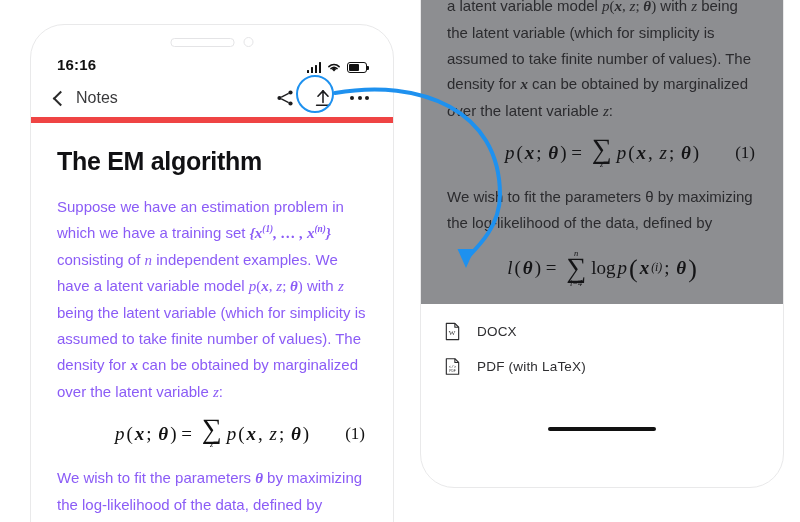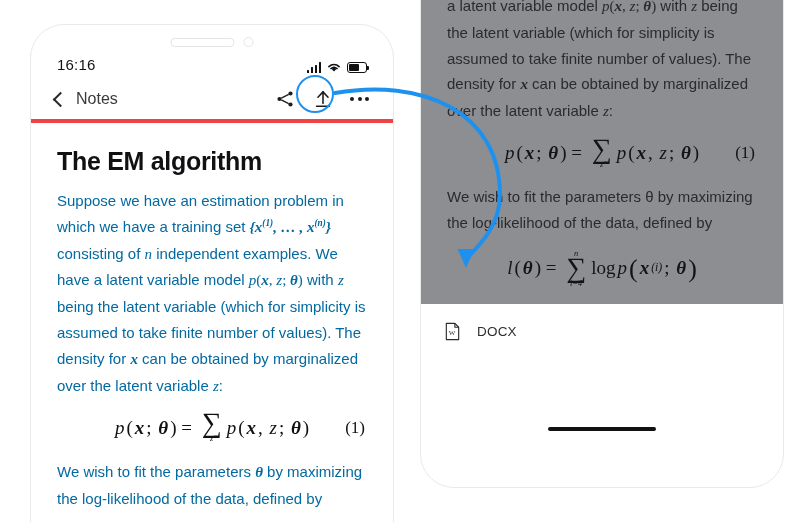--- a/index.html
+++ b/index.html
@@ -30,21 +30,21 @@
 
   
   .status-bar{
     position:relative;
     height:54px;
     display:flex;align-items:flex-end;
     padding:0 26px 6px 26px;
     box-sizing:border-box;
   }
   .status-time{
-    font-size:15px;font-weight:normal;color:#111;
+    font-size:15px;font-weight:bold;color:#111;
     letter-spacing:.2px;
   }
   .notch{
     position:absolute;left:50%;top:12px;transform:translateX(-50%);
     display:flex;align-items:center;gap:9px;
   }
   .speaker{
     width:62px;height:7px;border-radius:4px;
     border:1px solid #e4e4e6;background:#fff;
   }
@@ -68,42 +68,42 @@
   .batt::after{
     content:"";position:absolute;right:-3.2px;top:3px;
     width:1.8px;height:4px;background:#111;border-radius:0 1px 1px 0;
   }
   .batt b{display:block;height:100%;width:62%;background:#111;border-radius:1px;}
 
   
   .navbar{
     height:44px;display:flex;align-items:center;
     padding:0 24px;box-sizing:border-box;
-    border-bottom:4px solid #ef4444;
+    border-bottom:6px solid #ef4444;
     position:relative;
   }
   .nav-back{display:flex;align-items:center;gap:10px;cursor:default;}
   .chev{
     width:9px;height:9px;border-left:2px solid #2b2b2b;border-bottom:2px solid #2b2b2b;
     transform:rotate(45deg);display:block;
   }
   .nav-title{font-size:16px;color:#3a3a3c;}
   .nav-actions{margin-left:auto;display:flex;align-items:center;gap:16px;}
   .ic{width:22px;height:22px;display:block;}
   .dots{display:flex;gap:3.5px;align-items:center;}
   .dots span{width:4px;height:4px;border-radius:50%;background:#1c1c1e;display:block;}
 
   
   .doc{padding:18px 26px 0 26px;box-sizing:border-box;}
   .doc-title{
     font-size:25px;font-weight:bold;color:#111114;
-    margin:6px 0 12px 0;letter-spacing:-.3px;
+    margin:6px 0 18px 0;letter-spacing:-.3px;
   }
   .para{
-    font-size:15px;line-height:1.72;color:#0369a1;
+    font-size:15px;line-height:1.72;color:#8b5cf6;
     margin:0 0 13px 0;
   }
   .mth{font-family:"Liberation Serif", serif;font-style:italic;}
   .mthb{font-family:"Liberation Serif", serif;font-style:italic;font-weight:bold;}
   .mthu{font-family:"Liberation Serif", serif;font-style:normal;}
   sup.sm{font-size:.62em;font-style:italic;}
 
   .eq-row{
     display:flex;align-items:center;justify-content:center;
     margin:12px 0 16px 0;position:relative;
@@ -318,20 +318,29 @@
           <path d="M3.5 1.5 h9 l4 4 v13 h-13 Z" fill="#fff" stroke="#2c2c2e" stroke-width="1.2" stroke-linejoin="round"></path>
           <path d="M12.5 1.5 v4 h4" fill="none" stroke="#2c2c2e" stroke-width="1.2" stroke-linejoin="round"></path>
           <text x="9.6" y="14.2" font-size="7.4" font-family="Liberation Serif, serif" text-anchor="middle" fill="#2c2c2e">W</text>
         </svg>
         <span class="export-label">DOCX</span>
       </div>
 
 
 
 
+      <div class="export-item">
+        <svg class="fi" viewBox="0 0 20 20">
+          <path d="M3.5 1.8 h9 l4 4 v12.4 h-13 Z" fill="#fff" stroke="#2c2c2e" stroke-width="1.2" stroke-linejoin="round"></path>
+          <path d="M12.5 1.8 v4 h4" fill="none" stroke="#2c2c2e" stroke-width="1.2" stroke-linejoin="round"></path>
+          <text x="10" y="11.4" font-size="4.4" font-family="Liberation Mono, monospace" text-anchor="middle" fill="#2c2c2e">&lt;/&gt;</text>
+          <text x="10" y="16.2" font-size="3.5" font-family="Liberation Sans, sans-serif" text-anchor="middle" fill="#2c2c2e">PDF</text>
+        </svg>
+        <span class="export-label">PDF (with LaTeX)</span>
+      </div>
 
     </div>
 
     <div class="home-ind hi-right"></div>
   </div>
 
   <div class="hl-circle"></div>
 
   <svg class="arrow-svg" viewBox="0 0 800 522">
     <path d="M335 93 C 420 78, 500 110, 500 195 C 500 225, 480 245, 466 259" fill="none" stroke="#1e91ef" stroke-width="4" stroke-linecap="round"></path>

